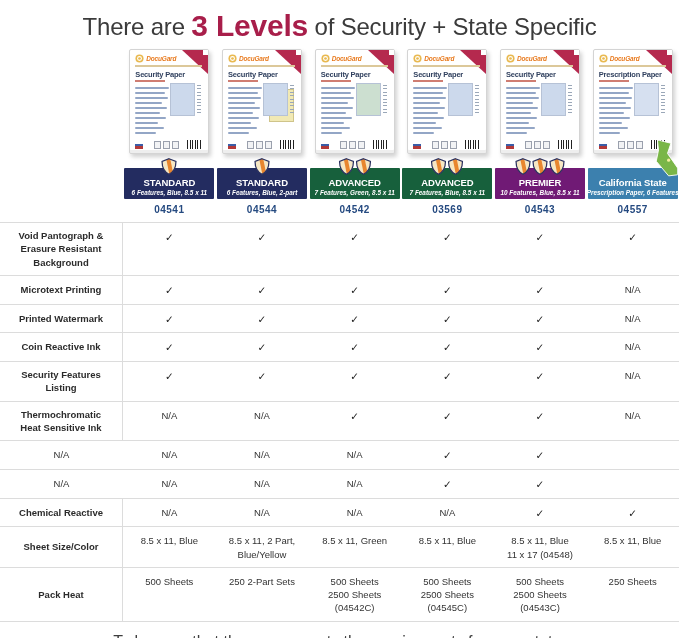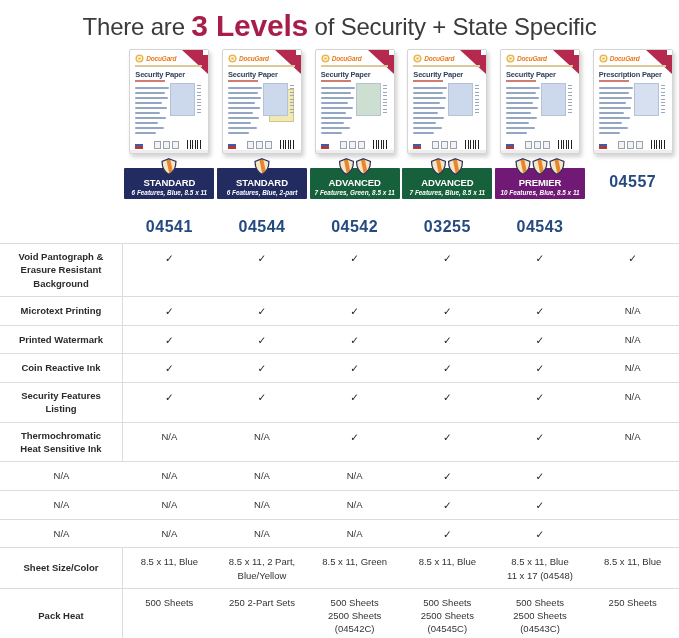--- a/index.html
+++ b/index.html
@@ -35,21 +35,21 @@
   .mini-icons i{display:block;width:5px;height:6px;border:1px solid #9aa0ad;background:#f2f3f5;}
   .barcode{position:absolute;right:5px;bottom:4px;width:16px;height:9px;
            background:repeating-linear-gradient(90deg,#222 0 1px,#fff 1px 2.6px);}
 
   .banner{position:relative;margin-top:14px;width:90px;height:31px;border-radius:1px;
           display:flex;flex-direction:column;align-items:center;justify-content:center;padding-top:8px;box-sizing:border-box;}
   .banner-label{font-size:9.5px;font-weight:800;color:#fff;letter-spacing:-.1px;line-height:1.1;white-space:nowrap;}
   .banner-sub{font-size:6.4px;font-weight:700;font-style:italic;color:#fff;line-height:1.3;white-space:nowrap;}
   .shields{position:absolute;top:-10px;left:50%;transform:translateX(-50%);display:flex;gap:1px;z-index:2;}
   .cal-map{position:absolute;top:-29px;right:-3px;z-index:3;}
-  .sku{margin-top:19px;font-size:16px;font-weight:bold;color:#254a80;letter-spacing:.5px;}
+  .sku{margin-top:5px;font-size:10px;font-weight:bold;color:#254a80;letter-spacing:.5px;}
 
   
   .tbl{margin-top:7px;}
   .trow{display:grid;grid-template-columns:123px repeat(6,1fr);border-top:1px solid #dcdcdc;align-items:start;}
   .trow:last-child{border-bottom:1px solid #dcdcdc;}
   .tlabel{align-self:center;border-right:1px solid #dcdcdc;align-self:stretch;display:flex;align-items:center;justify-content:center;
           text-align:center;font-size:9.5px;font-weight:bold;color:#2b2b2b;line-height:1.4;padding:6px 10px;box-sizing:border-box;}
   .tcell{text-align:center;font-size:9.5px;color:#333;line-height:1.4;padding:7px 3px 6px;white-space:pre-line;}
   .tcell.check{font-size:10.5px;color:#222;}
 
@@ -348,21 +348,21 @@
                   </clipPath>
                 </defs>
                 <path d="M10 1 L19 4.5 C19 13 16 18 10 21 C4 18 1 13 1 4.5 Z" fill="#f6e7c4"></path>
                 <path d="M6 -1 L11 -2 L16 23 L11 24 Z" clip-path="url(#sc6)" fill="#e8862f"></path>
                 <path d="M10 1 L19 4.5 C19 13 16 18 10 21 C4 18 1 13 1 4.5 Z" fill="none" stroke="#2a3160" stroke-width="1.6"></path>
               </svg></span>
           </div>
       <div class="banner-label">ADVANCED</div>
       <div class="banner-sub">7 Features, Blue, 8.5 x 11</div>
     </div>
-    <div class="sku" style="color: rgb(37, 74, 128);">03255</div>
+    <div class="sku" style="color: rgb(37, 74, 128);">03569</div>
   </div>
 
   <div class="col">
     <div class="pkg">
       <div class="pkg-corner" style="border-top-color: rgb(181, 41, 78);"></div>
       <div class="pkg-head">
         <svg width="9" height="9" viewBox="0 0 20 20">
           <circle cx="10" cy="10" r="9" fill="#e9b94f"></circle>
           <circle cx="10" cy="10" r="5.5" fill="#fff"></circle>
           <circle cx="10" cy="10" r="3" fill="#e9b94f"></circle>
@@ -488,20 +488,29 @@
             </div>
       </div>
       <div class="flag"></div>
       <div class="mini-icons">
             <i></i>
             <i></i>
             <i></i>
           </div>
       <div class="barcode"></div>
     </div>
+    <div class="banner" style="background: rgb(60, 128, 174);">
+      <div class="shields"></div>
+      <div class="banner-label">California State</div>
+      <div class="banner-sub">Prescription Paper, 6 Features</div>
+    <span class="cal-map"><svg width="27" height="40" viewBox="0 0 24 34">
+              <path d="M3 0 L15 3 L12 12 L21 25 L21 31 L13 32 L2 19 L4 9 Z" fill="#7ab648" stroke="#fff" stroke-width="0.8"></path>
+              <circle cx="13" cy="18" r="1.4" fill="#f3ef9b"></circle>
+            </svg></span>
+        </div>
     <div class="sku" style="color: rgb(37, 74, 128);">04557</div>
   </div>
 </div>
 
   <div class="tbl">
       <div class="trow">
         <div class="tlabel">Void Pantograph &amp; Erasure Resistant Background</div>
         <div class="tcell check">✓</div>
         <div class="tcell check">✓</div>
         <div class="tcell check">✓</div>
@@ -564,20 +573,21 @@
       </div>
       <div class="trow">
         <div class="tcell">N/A</div>
         <div class="tcell">N/A</div>
         <div class="tcell">N/A</div>
         <div class="tcell">N/A</div>
         <div class="tcell check">✓</div>
         <div class="tcell check">✓</div>
       </div>
       <div class="trow">
+        <div class="tlabel">Chemical Reactive</div>
         <div class="tcell">N/A</div>
         <div class="tcell">N/A</div>
         <div class="tcell">N/A</div>
         <div class="tcell">N/A</div>
         <div class="tcell check">✓</div>
         <div class="tcell check">✓</div>
       </div>
       <div class="trow">
         <div class="tlabel">Sheet Size/Color</div>
         <div class="tcell">8.5 x 11, Blue</div>

